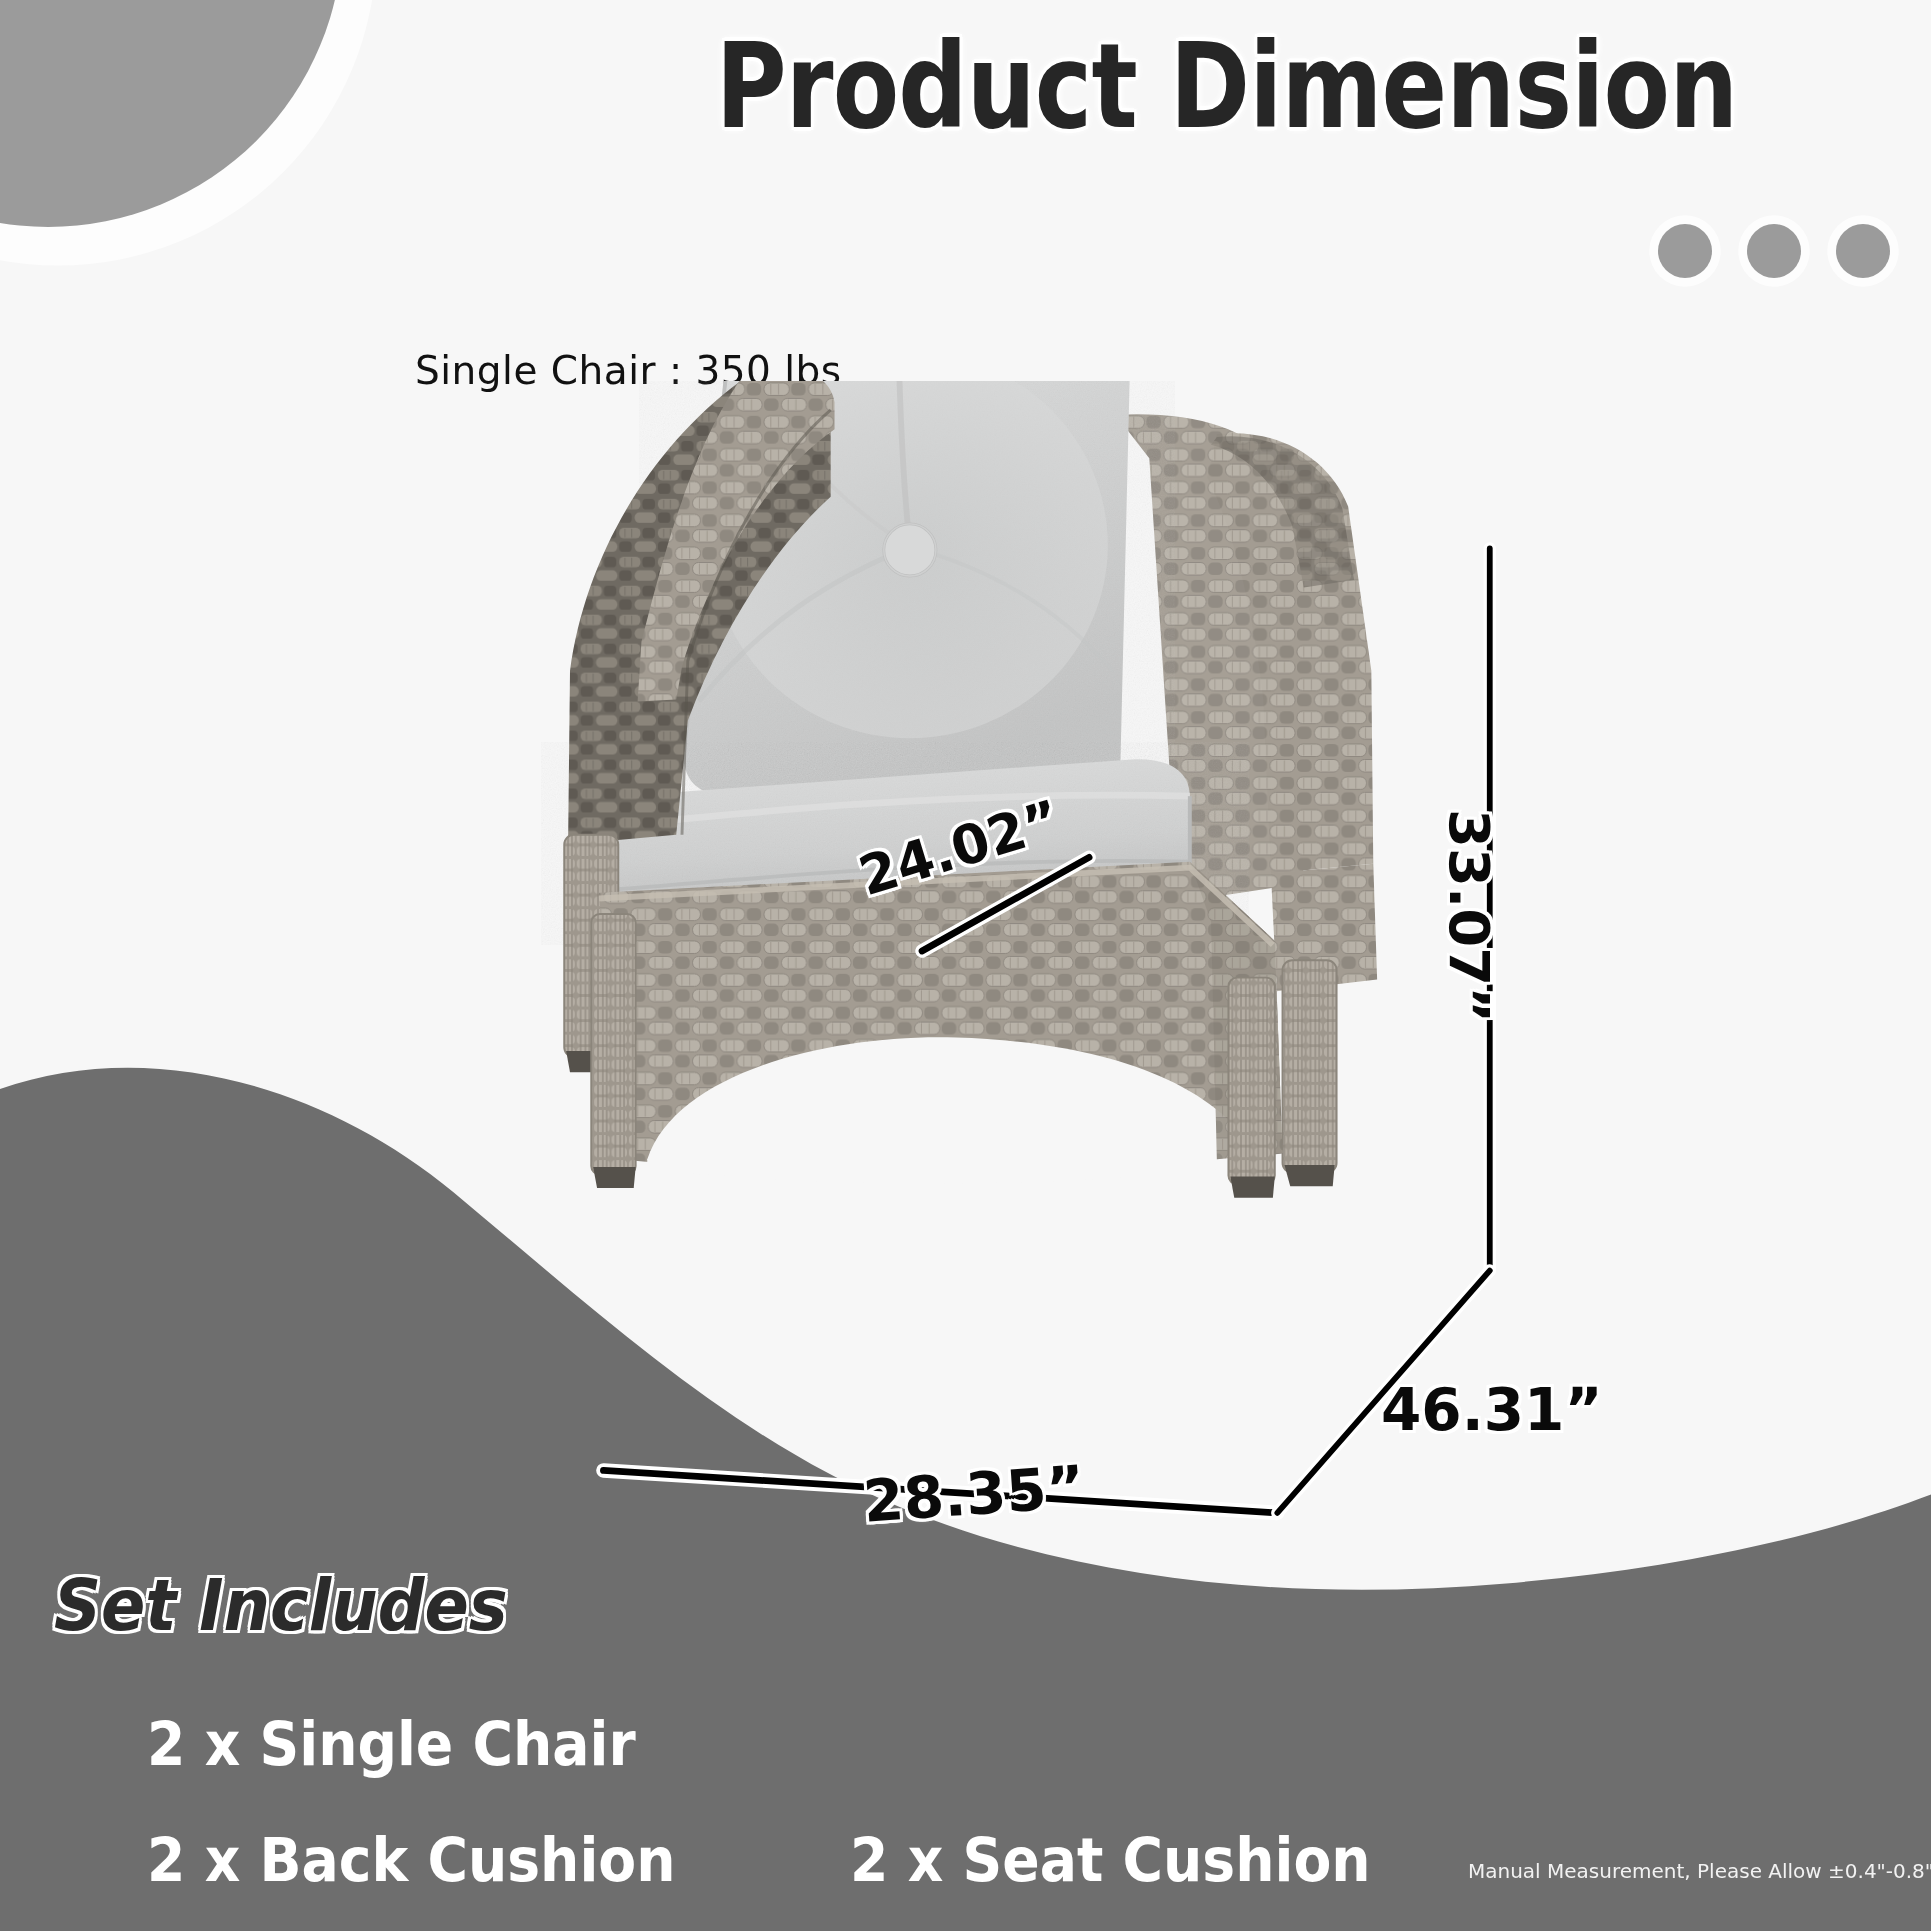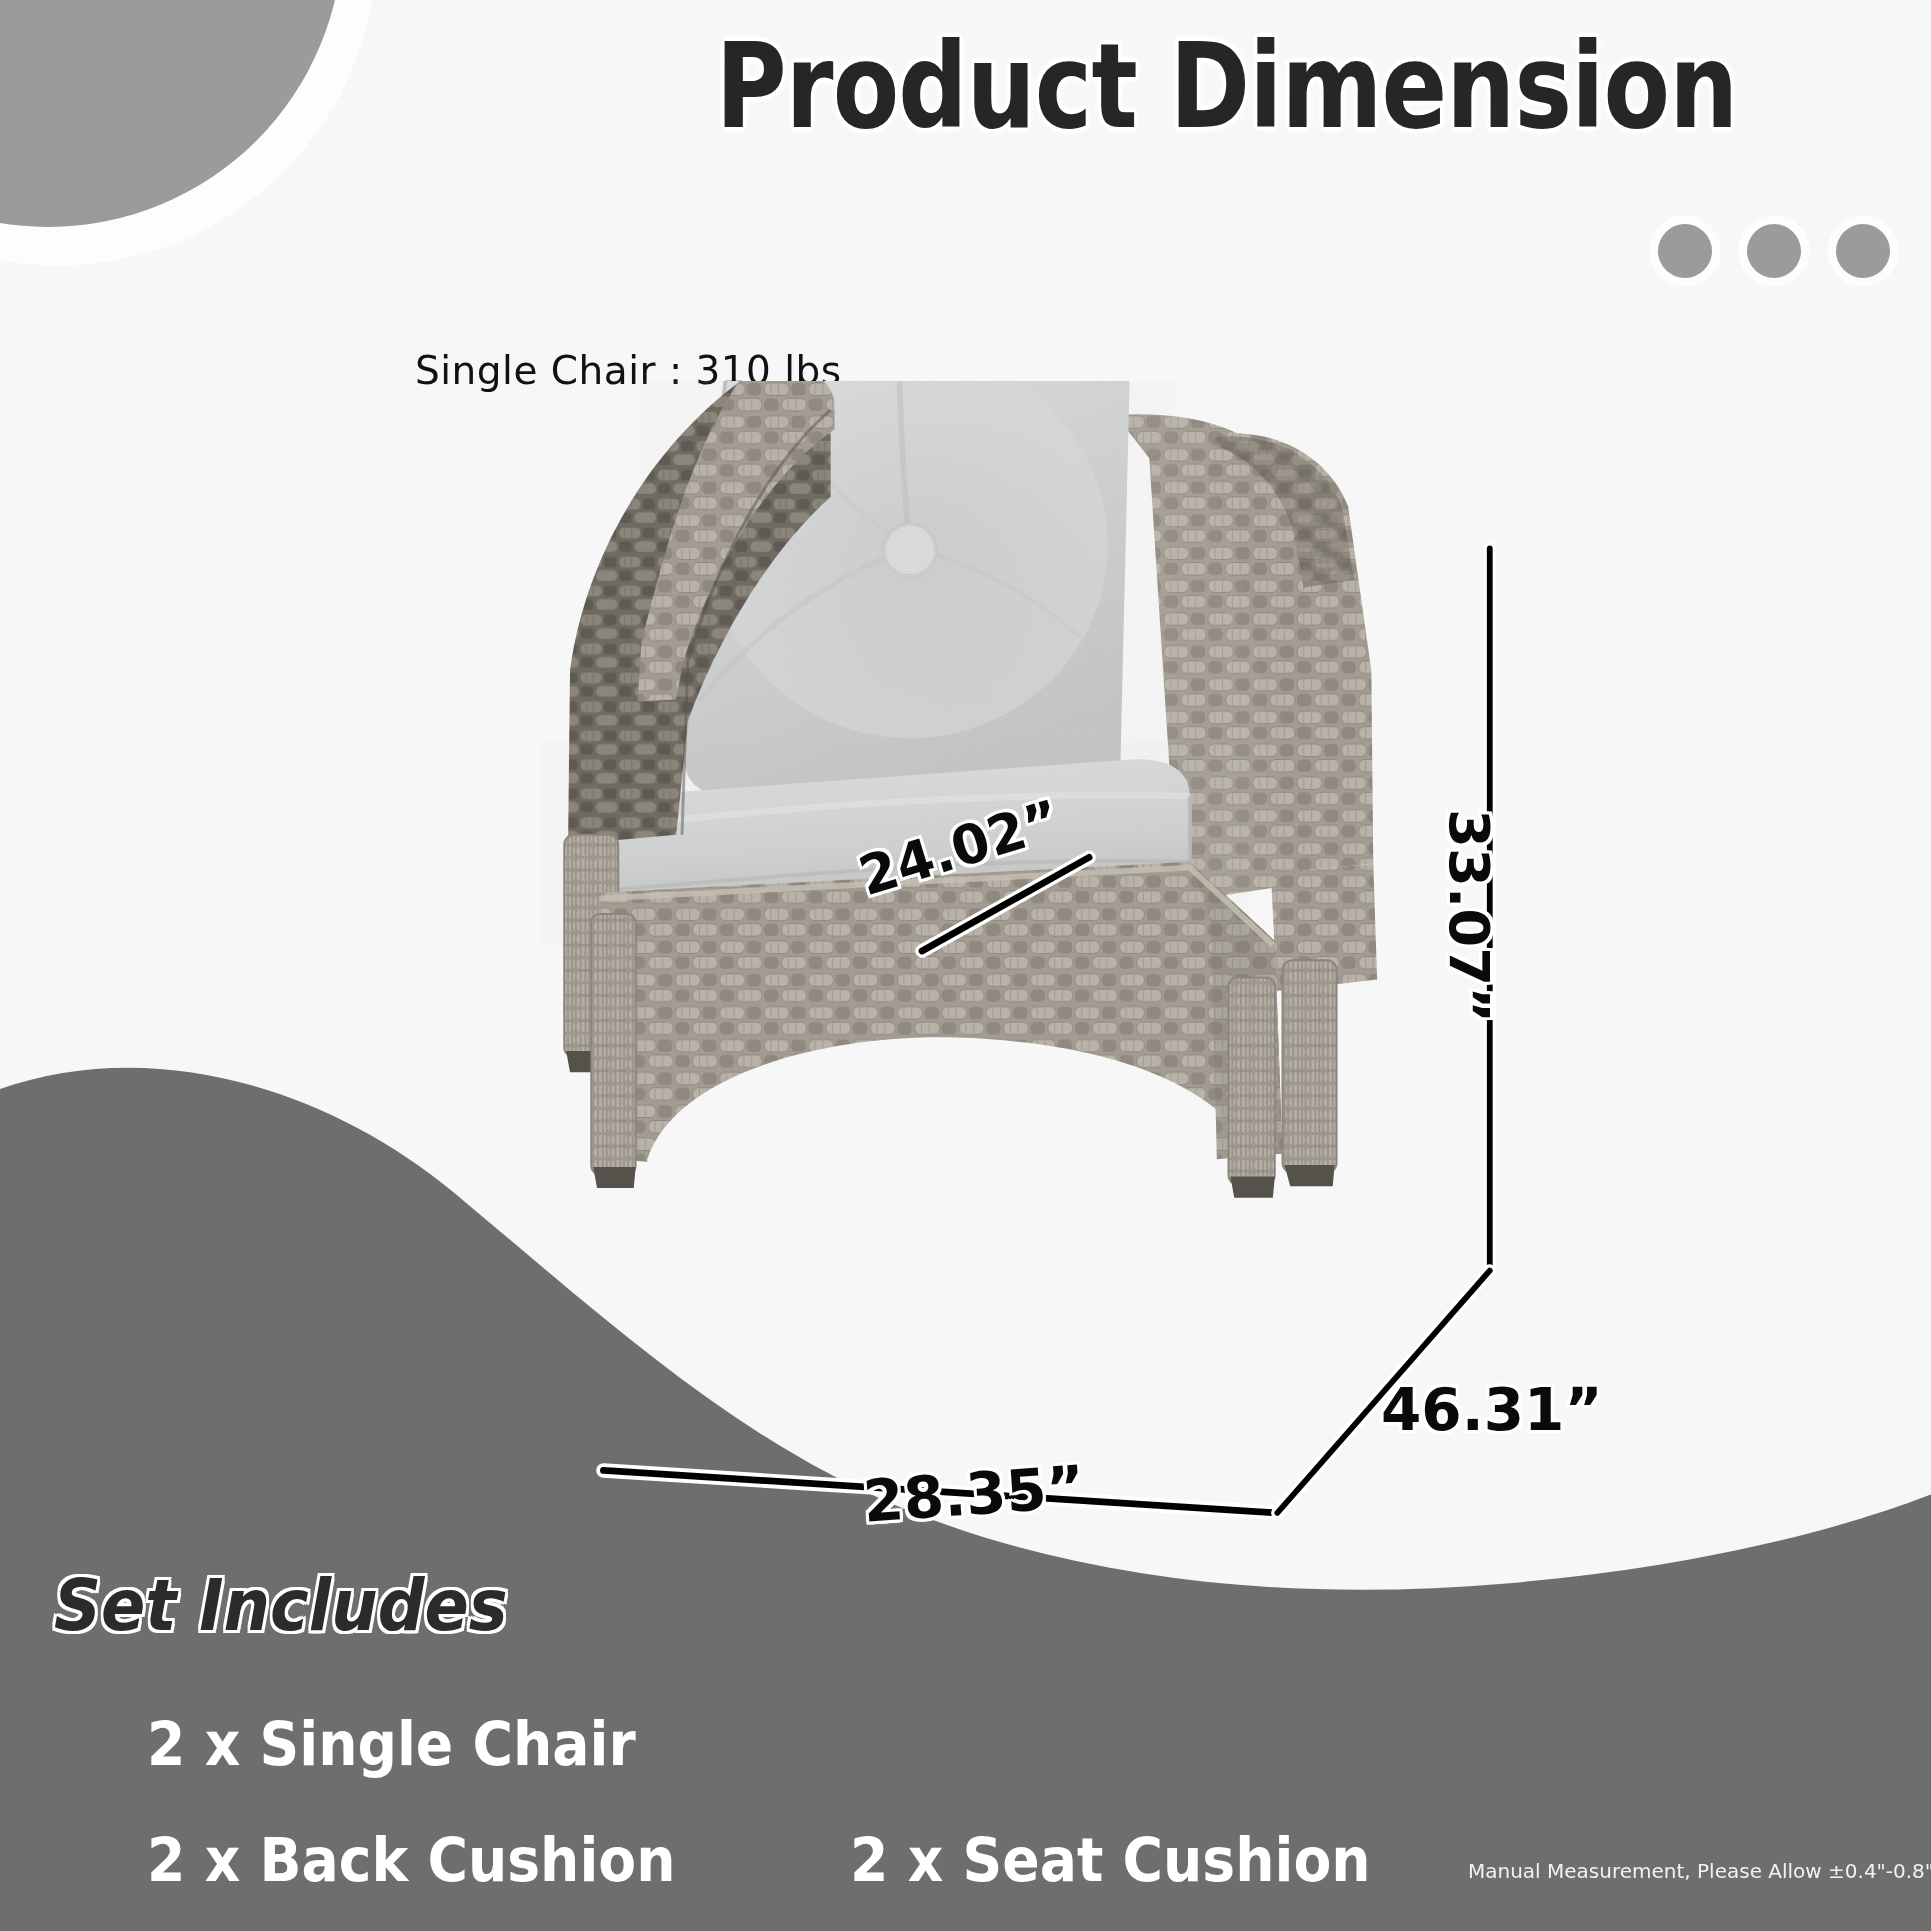--- a/index.html
+++ b/index.html
@@ -137,21 +137,21 @@
   </svg>
 
   <div class="title">Product Dimension</div>
 
   <div class="dots">
     <span class="dot"></span>
     <span class="dot"></span>
     <span class="dot"></span>
   </div>
 
-  <div class="weight-note">Single Chair : 310 lbs</div>
+  <div class="weight-note">Single Chair : 350 lbs</div>
 
   <svg id="chair" viewBox="0 0 900 1100">
     <defs>
 
       <pattern id="weaveLight" width="46" height="34" patternUnits="userSpaceOnUse">
         <rect width="46" height="34" fill="#a39c92"></rect>
         <rect x="1" y="2" width="26" height="13" rx="6" fill="#b8b2a8"></rect>
         <rect x="1" y="2" width="26" height="13" rx="6" fill="none" stroke="#8d877e" stroke-width="1"></rect>
         <rect x="29" y="2" width="15" height="13" rx="5" fill="#8f8980"></rect>
         <rect x="19" y="18" width="26" height="13" rx="6" fill="#b8b2a8"></rect>

